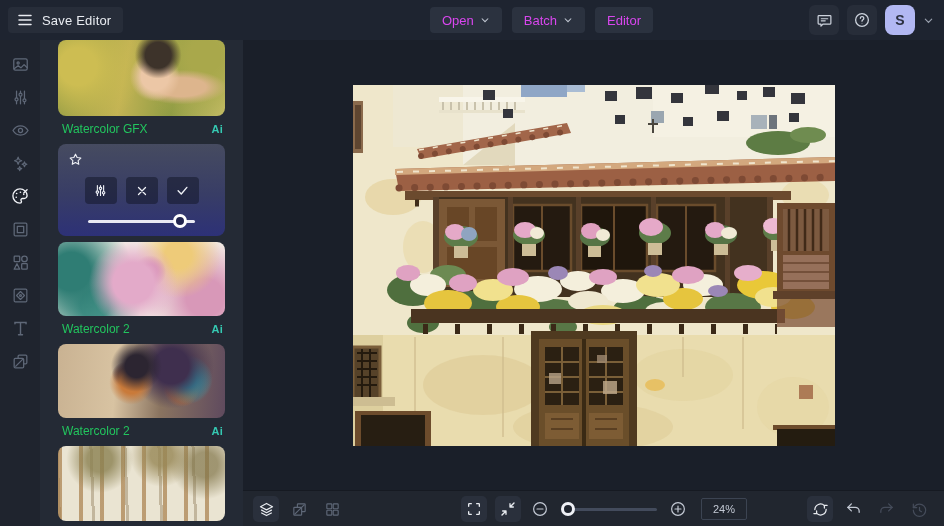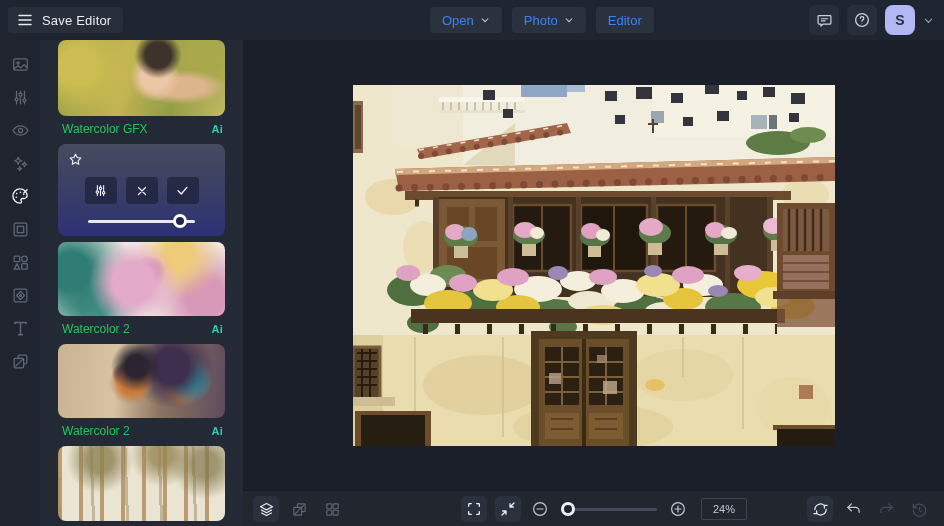--- a/index.html
+++ b/index.html
@@ -18,21 +18,21 @@
   }
   .app-chip {
     position:absolute; left:8px; top:7px; height:26px;
     display:flex; align-items:center; gap:8px; padding:0 12px 0 8px;
     background:#272d39; border-radius:4px; cursor:pointer;
   }
   .app-chip .title { font-size:13px; color:#e9ecf1; letter-spacing:.2px; }
   .topbar-center { position:absolute; left:430px; top:7px; display:flex; gap:10px; }
   .tb-btn {
     height:26px; display:flex; align-items:center; gap:6px; padding:0 12px;
-    background:#2b323f; border-radius:4px; font-size:13px; color:#3b82f6; cursor:pointer;
+    background:#2b323f; border-radius:4px; font-size:13px; color:#d946ef; cursor:pointer;
   }
   .topbar-right { position:absolute; right:10px; top:5px; display:flex; align-items:center; gap:8px; }
   .tb-icon-btn {
     width:30px; height:30px; border-radius:6px; background:#272d39;
     display:flex; align-items:center; justify-content:center; color:#cdd3dd; cursor:pointer;
   }
   .avatar {
     width:30px; height:30px; border-radius:8px; background:#b2b8f3;
     display:flex; align-items:center; justify-content:center;
     color:#2b3040; font-weight:700; font-size:14px; cursor:pointer;
@@ -178,21 +178,21 @@
   <div class="topbar-center">
     <div class="tb-btn">
       <span>Open</span>
       <span style="display:flex">
         <svg width="10" height="10" viewBox="0 0 24 24" fill="none" stroke="#c3c9d4" stroke-width="2.5" stroke-linecap="round">
             <path d="M5 9l7 7 7-7"></path>
           </svg>
       </span>
     </div>
     <div class="tb-btn">
-      <span>Photo</span>
+      <span>Batch</span>
       <span style="display:flex">
         <svg width="10" height="10" viewBox="0 0 24 24" fill="none" stroke="#c3c9d4" stroke-width="2.5" stroke-linecap="round">
             <path d="M5 9l7 7 7-7"></path>
           </svg>
       </span>
     </div>
     <div class="tb-btn">
       <span>Editor</span>
     </div>
   </div>

